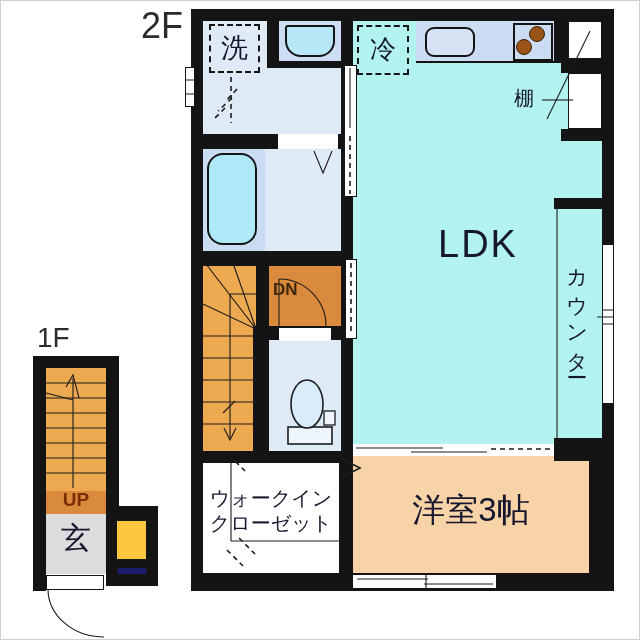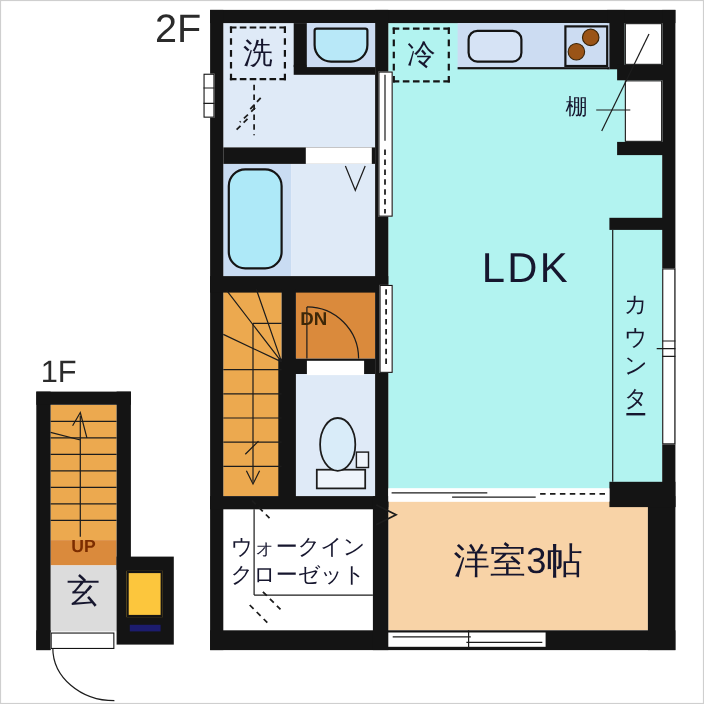--- a/index.html
+++ b/index.html
@@ -154,16 +154,16 @@
 
   <div class="lbl" style="left:140px;top:6px;font-size:36px;color:#2b2b2b;">2F</div>
   <div class="lbl" style="left:36px;top:310px;font-size:28px;color:#2b2b2b;margin-top:12px;">1F</div>
   <div class="lbl ctr" style="left:352px;top:224px;width:250px;font-size:38px;letter-spacing:2px;">LDK</div>
   <div class="lbl ctr" style="left:352px;top:492px;width:236px;font-size:33px;">洋室3帖</div>
   <div class="lbl ctr" style="left:202px;top:512px;width:136px;font-size:20px;">クローゼット</div>
   <div class="lbl ctr" style="left:202px;top:487px;width:136px;font-size:20px;">ウォークイン</div>
   <div class="lbl vtext" style="left:565px;top:253px;height:170px;font-size:21px;">カウンター</div>
   <div class="lbl" style="left:513px;top:87px;font-size:20px;">棚</div>
   <div class="lbl" style="left:272px;top:280px;font-size:17px;font-weight:bold;color:var(--dn_text);">DN</div>
-  <div class="lbl ctr" style="left:45px;top:489px;width:60px;font-size:16px;font-weight:bold;color:var(--up_text);">UP</div>
+  <div class="lbl ctr" style="left:45px;top:489px;width:60px;font-size:19px;font-weight:bold;color:var(--up_text);">UP</div>
   <div class="lbl ctr" style="left:45px;top:521px;width:60px;font-size:30px;">玄</div>
 
 </div>
 
 </body></html>

